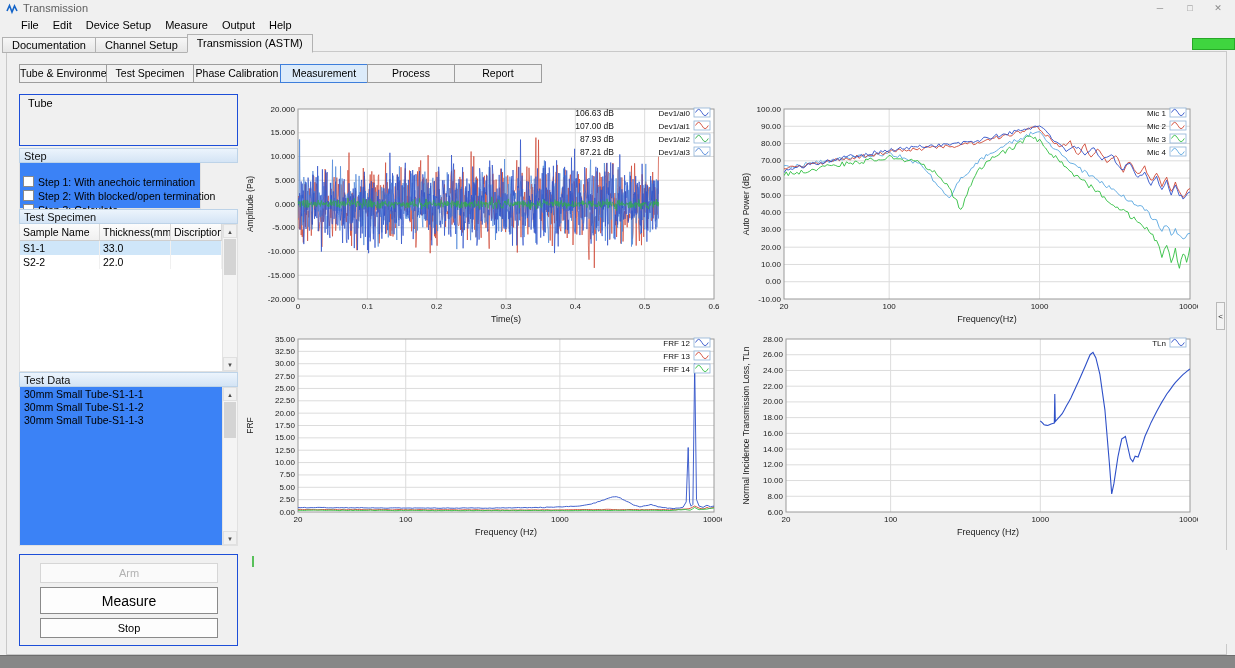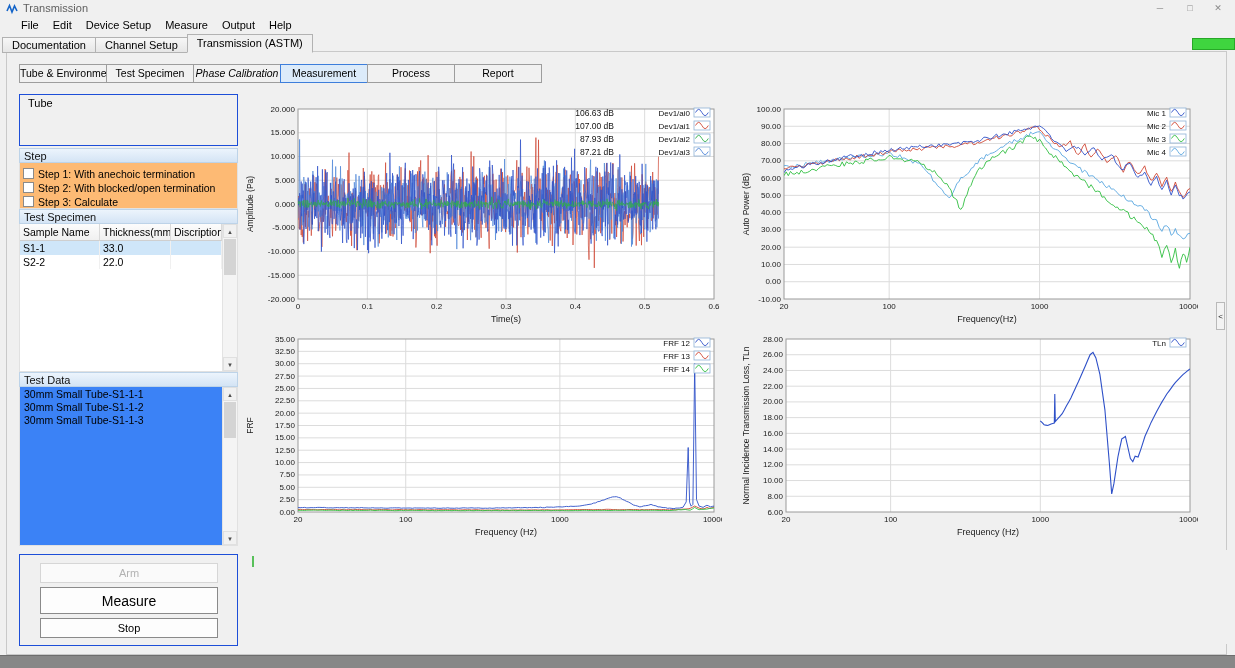--- a/index.html
+++ b/index.html
@@ -30,21 +30,21 @@
   .groupbox{position:absolute;border:1px solid #1d4ed8;box-sizing:border-box;background:#f0f0f0}
   #tubeBox{left:12px;top:42px;width:219px;height:52px}
   .gb-label{position:absolute;left:8px;top:2px}
   .combo{position:absolute;left:8px;top:20px;width:202px;height:21px;background:#fff;border:1px solid #767676;box-sizing:border-box}
   .combo-text{position:absolute;left:5px;top:2px;white-space:nowrap}
   .combo-arrow{position:absolute;right:0;top:0;bottom:0;width:18px;background:#e3e3e3;border-left:1px solid #bdbdbd;
                font-size:7px;text-align:center;line-height:19px;color:#404040}
   .sec-header{position:absolute;left:12px;width:219px;height:15px;line-height:15px;padding-left:4px;box-sizing:border-box;
               background:linear-gradient(#ecf4fc,#d4e4f5);border:1px solid #bdd3e8;color:#101010}
   #stepHdr{top:96px}#specHdr{top:157px}#dataHdr{top:320px}
-  .step-list{position:absolute;left:12px;top:111px;width:219px;height:46px;background:#fdba74;border:1px solid #e1e1e1;border-top:none;box-sizing:border-box;padding-top:4px}
+  .step-list{position:absolute;left:12px;top:111px;width:182px;height:46px;background:#3b82f6;border:1px solid #e1e1e1;border-top:none;box-sizing:border-box;padding-top:12px}
   .step-row{height:14px;line-height:14px;padding-left:3px;white-space:nowrap;font-size:10.5px}
   .cb{display:inline-block;width:9px;height:9px;border:1px solid #8a8a8a;background:#fff;margin-right:4px;vertical-align:-1px}
   .spec-area{position:absolute;left:12px;top:172px;width:219px;height:148px;background:#fff;border:1px solid #e1e1e1;border-top:none;box-sizing:border-box}
   #specTable{position:absolute;left:0;top:0;right:15px;bottom:0;overflow:hidden}
   .tr{height:14px;line-height:14px;white-space:nowrap}
   .tr.head{height:17px;line-height:16px}
   .tc{display:inline-block;box-sizing:border-box;padding-left:3px;font-size:10.5px;vertical-align:top;height:100%;overflow:hidden}
   .head .tc{background:linear-gradient(#fcfcfc,#f0f0f0);border-right:1px solid #d9d9d9;border-bottom:1px solid #cfcfcf}
   .row .tc{border-right:1px solid #f0f0f0}
   .tr.sel{background:#cfe6f9}
@@ -92,21 +92,21 @@
 </div>
 
 <div class="menubar" id="menubar"><span class="menu-item">File</span><span class="menu-item">Edit</span><span class="menu-item">Device Setup</span><span class="menu-item">Measure</span><span class="menu-item">Output</span><span class="menu-item">Help</span></div>
 <div class="tabstrip" id="tabstrip"><span class="tab">Documentation</span><span class="tab">Channel Setup</span><span class="tab active">Transmission (ASTM)</span></div>
 <div class="levelmeter"></div>
 
 <div class="tabpage">
   <div id="subtabs">
       <div class="subtab" style="left: 12px;">Tube &amp; Environment</div>
       <div class="subtab" style="left: 99px;">Test Specimen</div>
-      <div class="subtab" style="left: 186px; font-style: italic;">Phase Calibration</div>
+      <div class="subtab" style="left: 186px;">Phase Calibration</div>
       <div class="subtab active" style="left: 273px;">Measurement</div>
       <div class="subtab" style="left: 360px;">Process</div>
       <div class="subtab" style="left: 447px;">Report</div>
     </div>
 
   <div class="groupbox" id="tubeBox">
     <div class="gb-label">Tube</div>
   </div>
 
   <div class="sec-header" id="stepHdr">Step</div>

